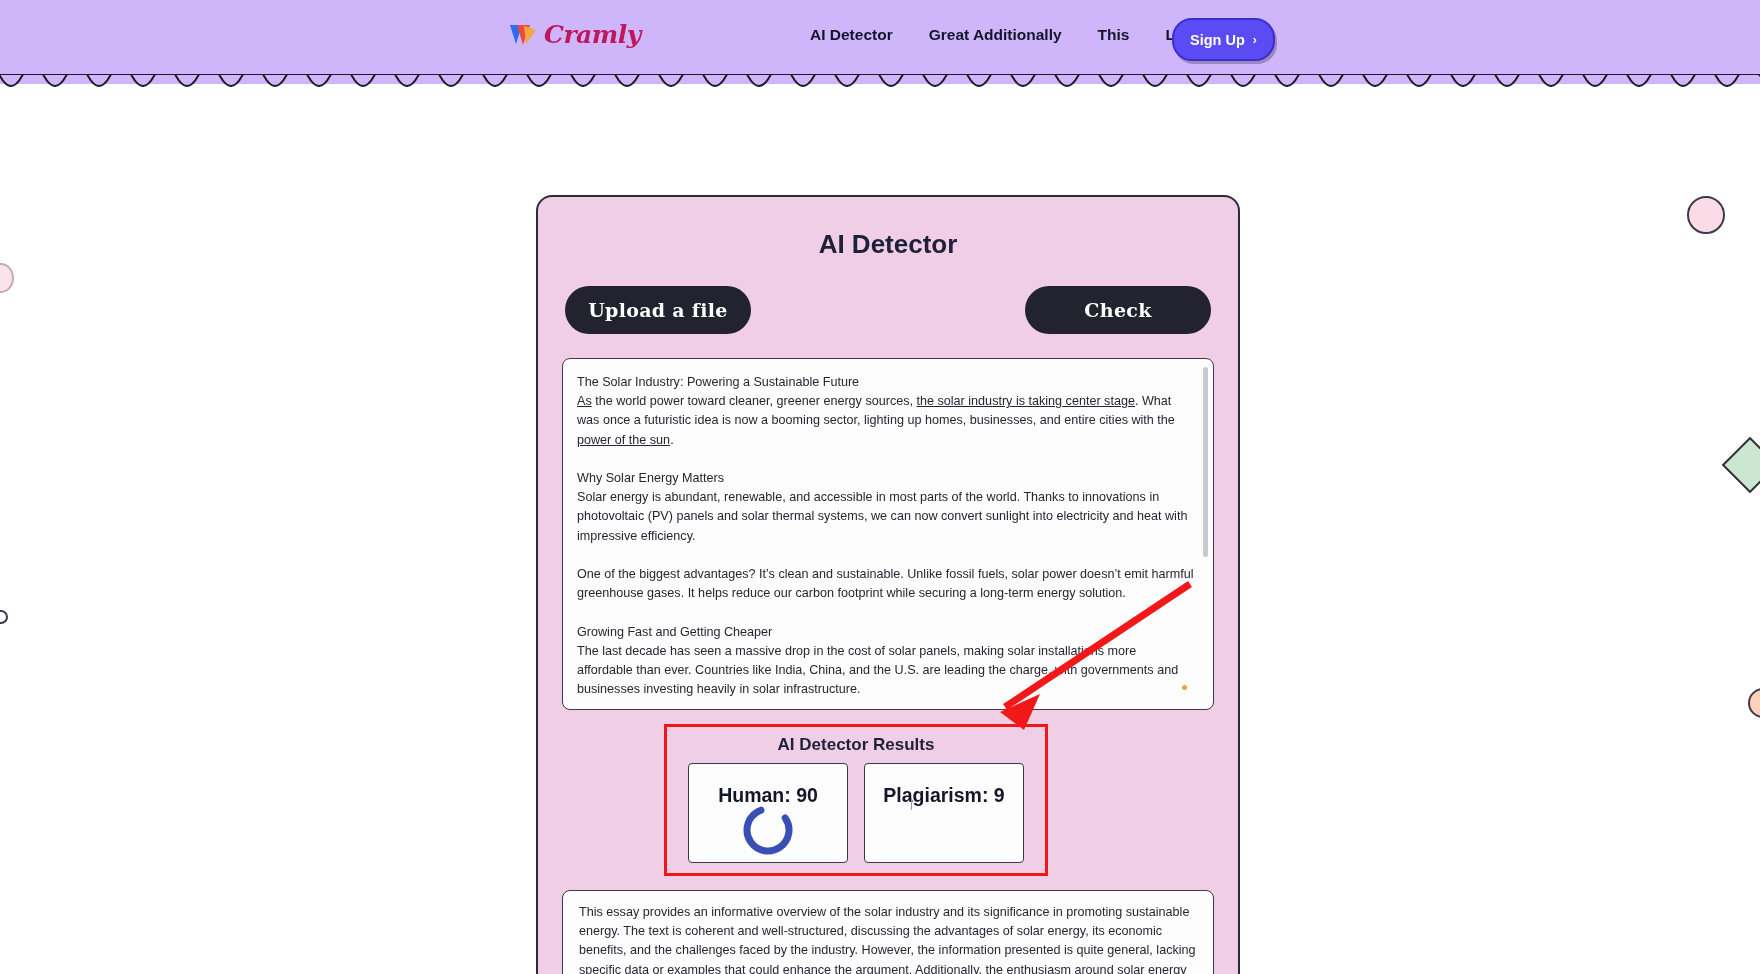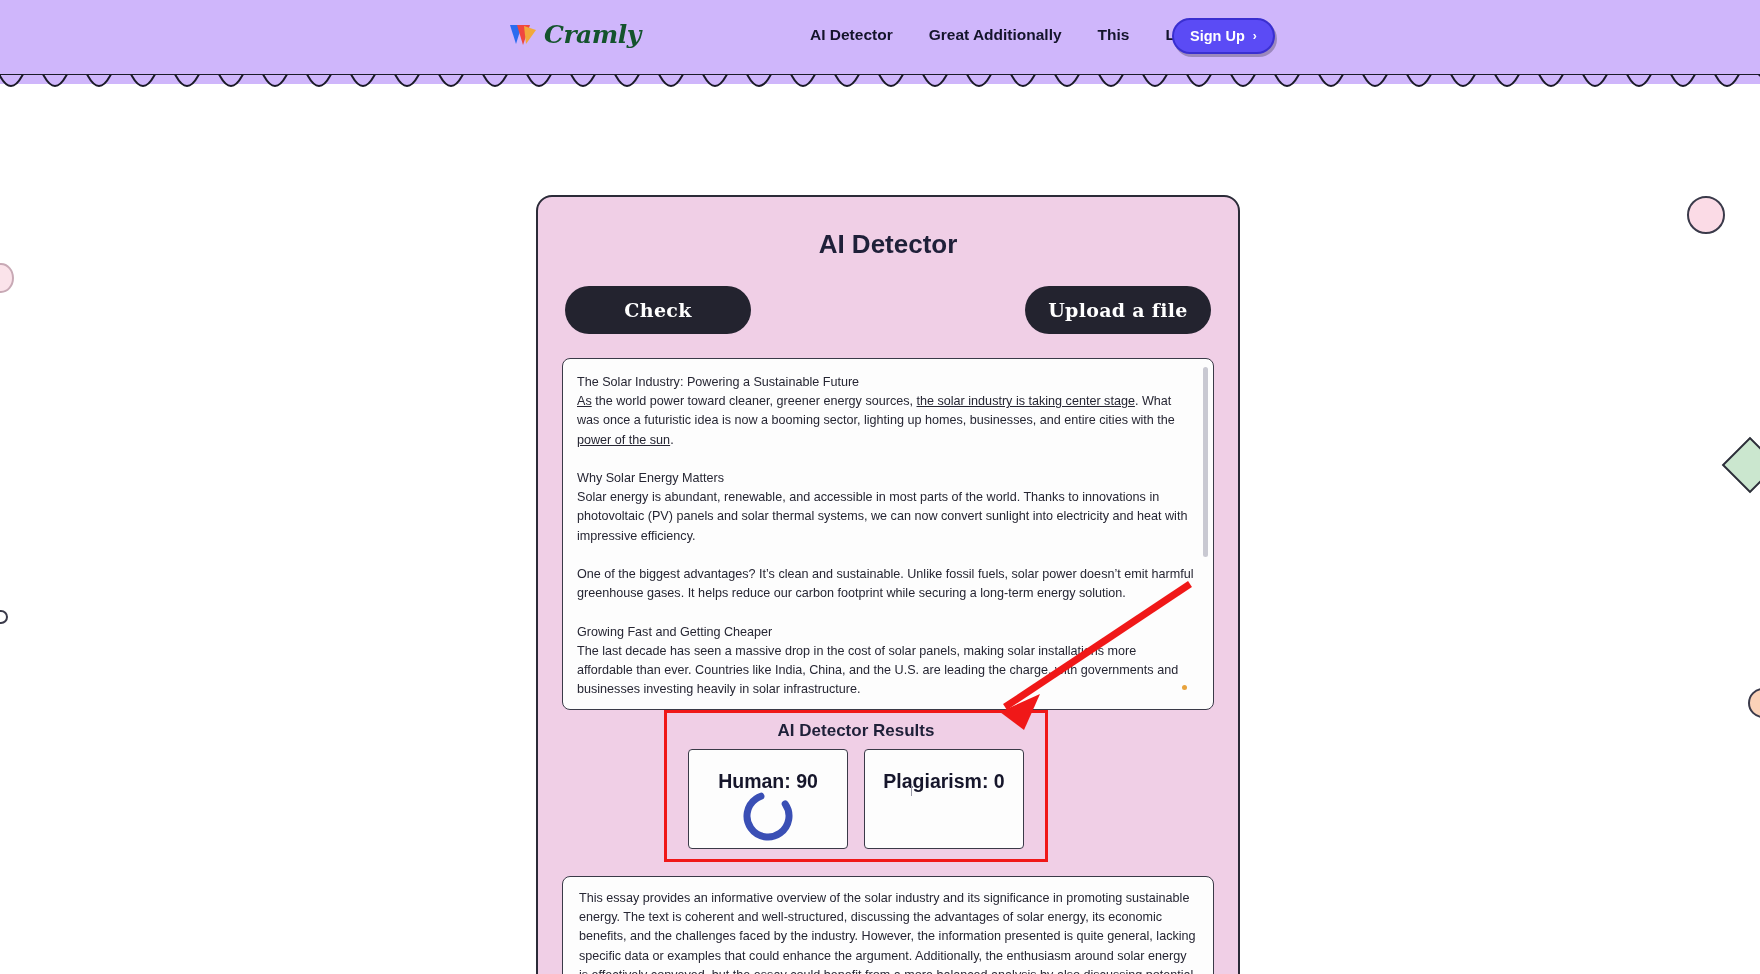--- a/index.html
+++ b/index.html
@@ -46,21 +46,21 @@
     display: flex;
     align-items: center;
     gap: 6px;
   }
   .logo-mark { width: 30px; height: 26px; }
   .logo-text {
     font-family: "DejaVu Serif", serif;
     font-style: italic;
     font-weight: bold;
     font-size: 25px;
-    color: #14532d;
+    color: #be185d;
     letter-spacing: -0.5px;
   }
   .nav-links {
     position: absolute;
     left: 810px;
     top: 26px;
     display: flex;
     align-items: center;
     gap: 36px;
   }
@@ -69,21 +69,21 @@
     font-weight: bold;
     color: #14142b;
     text-decoration: none;
     cursor: pointer;
     white-space: nowrap;
   }
   .signup-btn {
     position: absolute;
     left: 1172px;
     top: 18px;
-    height: 36px;
+    height: 43px;
     padding: 0 16px;
     border-radius: 20px;
     background: #5b4bf5;
     color: #fff;
     font-size: 14.5px;
     font-weight: bold;
     display: flex;
     align-items: center;
     gap: 8px;
     border: 2px solid #3a2fd0;
@@ -200,20 +200,21 @@
     position: absolute;
     right: 26px;
     top: 326px;
     width: 5px; height: 5px;
     border-radius: 50%;
     background: #e8a33d;
   }
 
   
   .results-wrap {
+    margin-top: 14px;
     margin-left: 102px;
     width: 384px;
     border: 3px solid #f01818;
     padding: 6px 8px 10px 8px;
   }
   .results-title {
     text-align: center;
     font-size: 17px;
     font-weight: bold;
     color: #1f2039;
@@ -318,22 +319,22 @@
 <div class="deco deco-circle-pink-right"></div>
 <div class="deco deco-tri-right"></div>
 <div class="deco deco-tiny-left"></div>
 <div class="deco deco-circle-orange"></div>
 
 <div class="card">
 
   <h1 class="card-title">AI Detector</h1>
 
   <div class="btn-row">
+    <button class="pill-btn">Upload a file</button>
     <button class="pill-btn">Check</button>
-    <button class="pill-btn">Upload a file</button>
   </div>
 
   <div class="essay-box">
     <div class="essay-text"><span>The Solar Industry: Powering a Sustainable Future</span>
 <u>As</u><span> the world power toward cleaner, greener energy sources, </span><u>the solar industry is taking center stage</u><span>. What was once a futuristic idea is now a booming sector, lighting up homes, businesses, and entire cities with the </span><u>power of the sun</u><span>.</span>
 
 <span>Why Solar Energy Matters</span>
 <span>Solar energy is abundant, renewable, and accessible in most parts of the world. Thanks to innovations in photovoltaic (PV) panels and solar thermal systems, we can now convert sunlight into electricity and heat with impressive efficiency.</span>
 
 <span>One of the biggest advantages? It’s clean and sustainable. Unlike fossil fuels, solar power doesn’t emit harmful greenhouse gases. It helps reduce our carbon footprint while securing a long-term energy solution.</span>
@@ -353,21 +354,21 @@
       <div class="result-card">
         <div class="result-label">Human: 90</div>
         <div class="spinner">
           <svg width="56" height="56" viewBox="0 0 56 56" xmlns="http://www.w3.org/2000/svg">
             <circle cx="28" cy="28" r="21" fill="none" stroke="#3a4fb5" stroke-width="7" stroke-linecap="round" stroke-dasharray="104 132" transform="rotate(-35 28 28)"></circle>
           </svg>
         </div>
       </div>
 
       <div class="result-card">
-        <div class="result-label">Plagiarism: 0</div>
+        <div class="result-label">Plagiarism: 9</div>
         <div class="plag-caret"></div>
       </div>
 
     </div>
   </div>
 
   <div class="feedback-box">
     <div class="feedback-text">This essay provides an informative overview of the solar industry and its significance in promoting sustainable energy. The text is coherent and well-structured, discussing the advantages of solar energy, its economic benefits, and the challenges faced by the industry. However, the information presented is quite general, lacking specific data or examples that could enhance the argument. Additionally, the enthusiasm around solar energy is effectively conveyed, but the essay could benefit from a more balanced analysis by also discussing potential drawbacks in greater detail.</div>
   </div>
 

